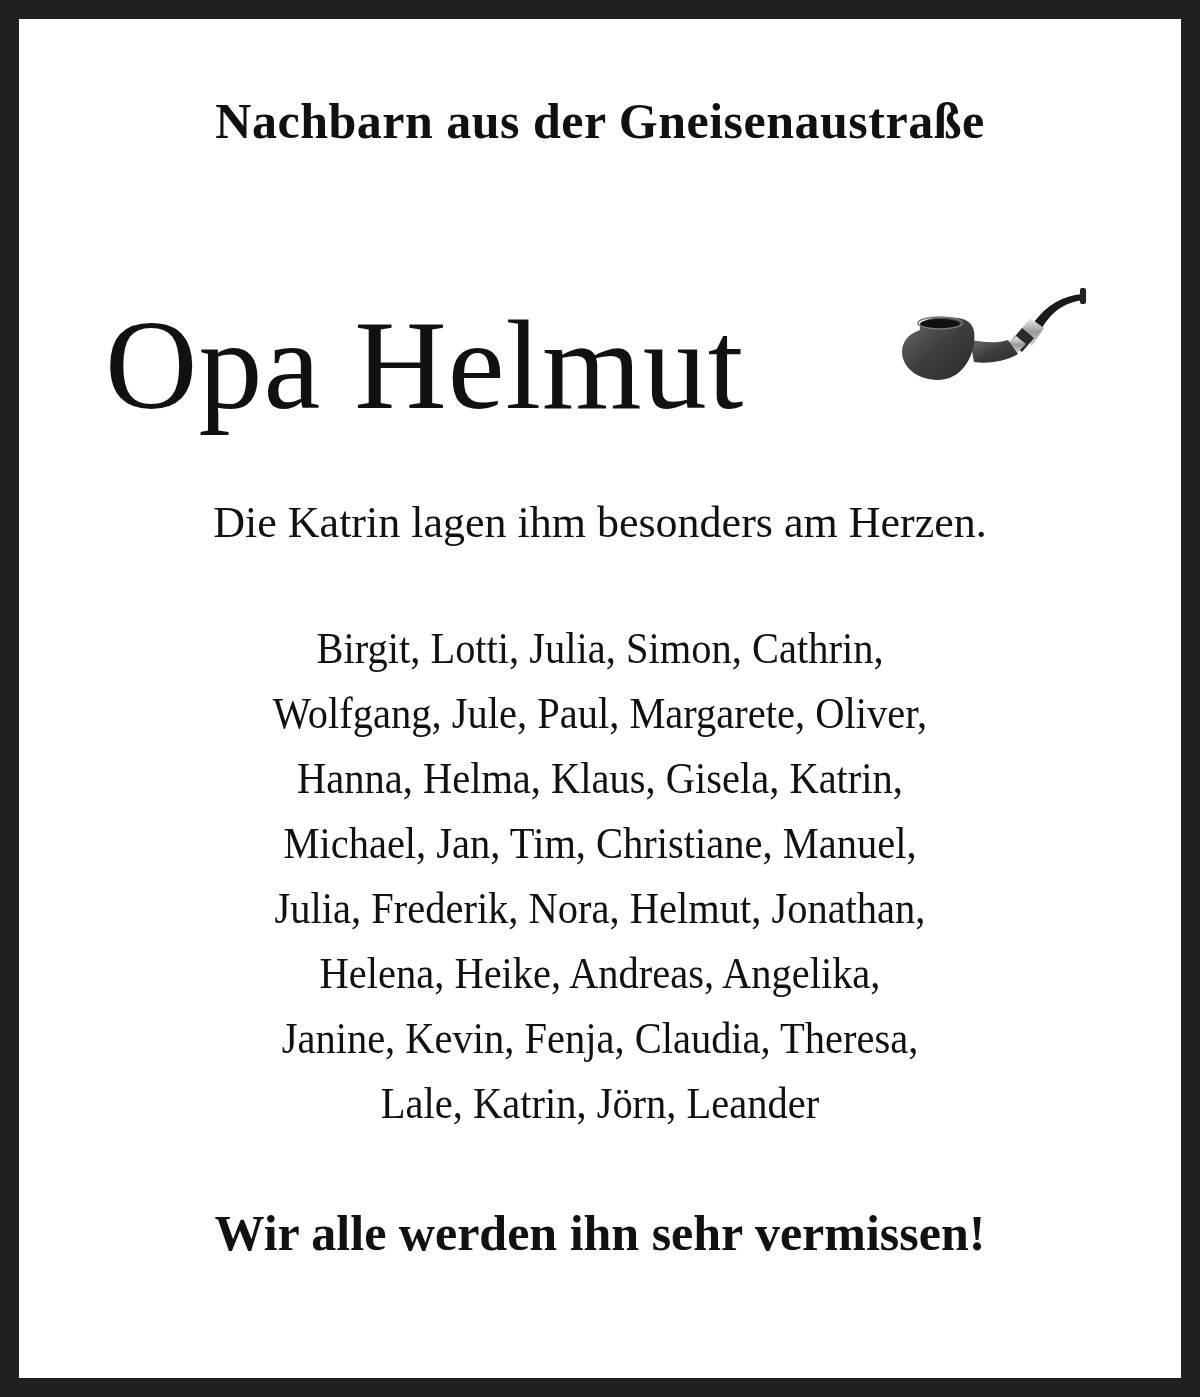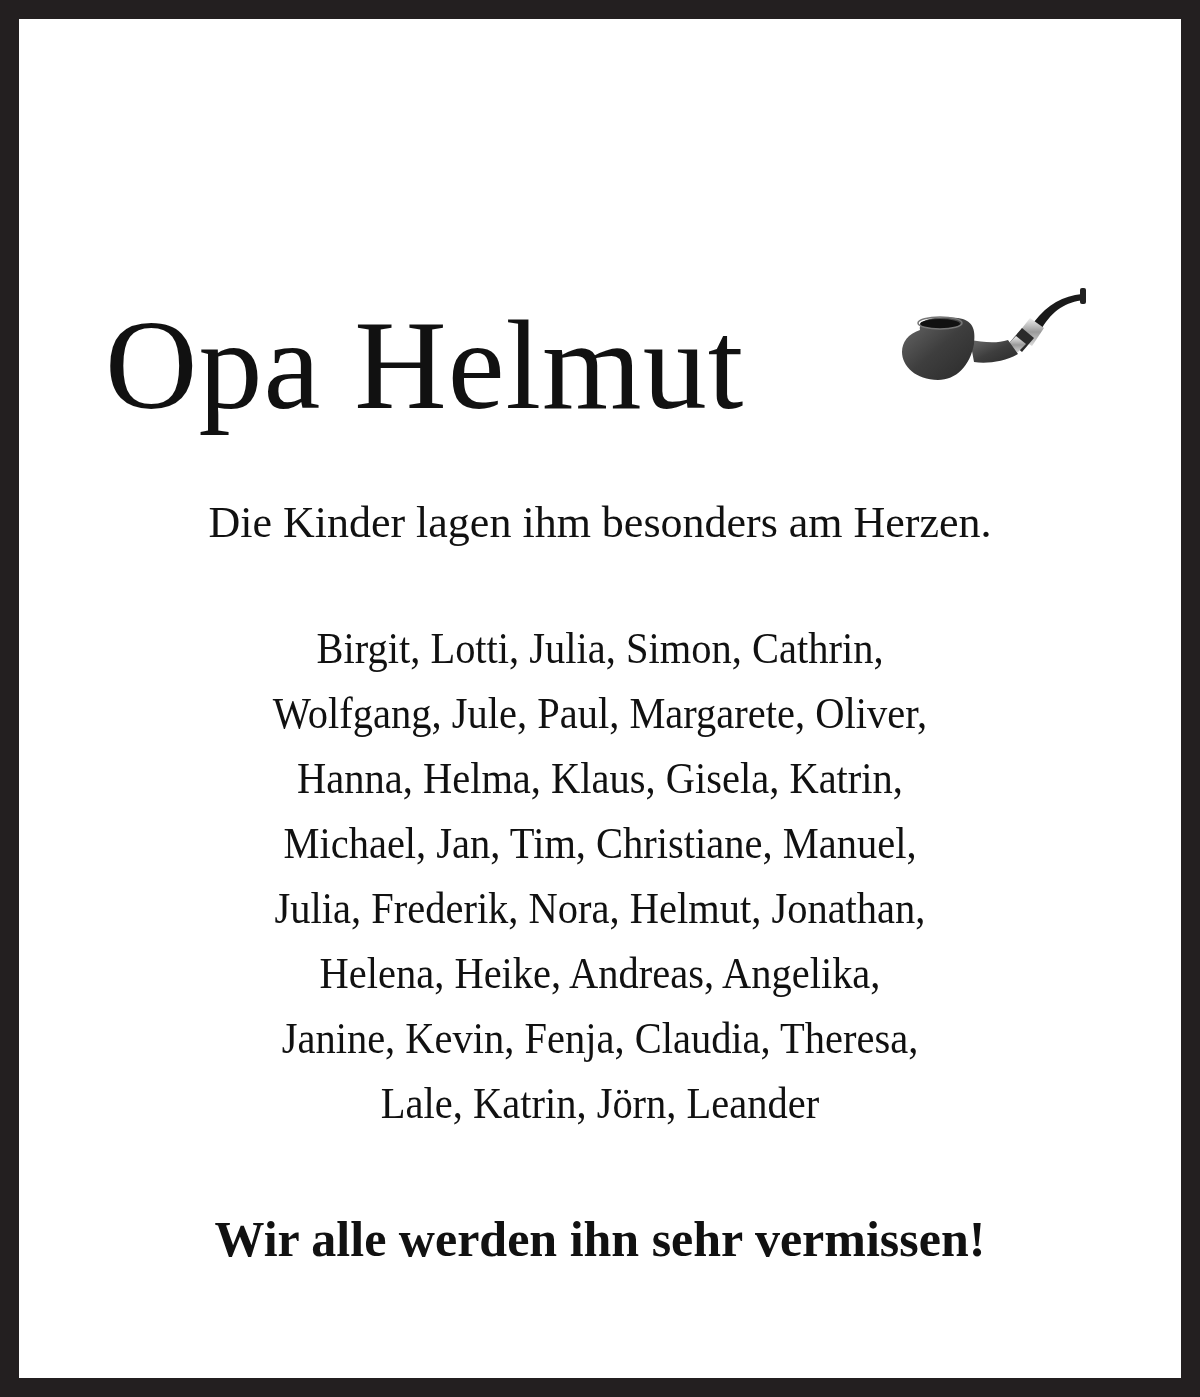--- a/index.html
+++ b/index.html
@@ -8,28 +8,29 @@
       position: absolute; left: 0; top: 0; width: 1200px; height: 1397px;
       box-sizing: border-box; border: 19px solid #231f20; background: #ffffff;
     }
     .txt { position: absolute; left: 0; width: 1200px; text-align: center; color: #111; font-family: "Liberation Serif", "DejaVu Serif", serif; white-space: nowrap; }
     .intro { top: 88px; font-size: 50px; line-height: 66px; font-weight: bold; letter-spacing: 0.5px; }
     .title { top: 290px; left: 105px; width: auto; text-align: right; font-size: 128px; line-height: 150px; font-weight: normal; letter-spacing: 1px; }
     .pipe { position: absolute; left: 898px; top: 278px; width: 192px; height: 110px; }
     .subtitle { top: 490px; font-size: 44px; line-height: 66px; }
     .names { top: 616px; font-size: 44px; line-height: 65px; transform: scaleX(0.92); transform-origin: 600px 0; }
     .names div { display: block; }
-    .closing { top: 1200px; font-size: 50px; line-height: 66px; font-weight: bold; margin-top: 6px; }
+    .closing { top: 1200px; font-size: 50px; line-height: 66px; font-weight: bold; }
   </style>
 </head>
 <body>
 
 <div class="frame"></div>
 
 <div class="txt intro">
+  <div>Nachbarn aus der Gneisenaustraße</div>
 </div>
 
 <div class="txt title">Opa Helmut</div>
 
 <svg class="pipe" viewBox="0 0 192 110" xmlns="http://www.w3.org/2000/svg">
   <defs>
     <linearGradient id="bowl" x1="0" y1="0" x2="1" y2="1">
       <stop offset="0" stop-color="#6a6a6a"></stop>
       <stop offset="0.5" stop-color="#3e3e3e"></stop>
       <stop offset="1" stop-color="#2a2a2a"></stop>
@@ -48,21 +49,21 @@
   <path d="M112 64 L124 50 L136 60 L124 74 Z" fill="#2a2a2a"></path>
   <path d="M108 68 L118 58 L128 66 L118 76 Z" fill="url(#metal)"></path>
 
   <path d="M72 62 C84 64 98 66 110 62 L120 76 C106 84 88 86 76 84 Z" fill="url(#bowl)"></path>
 
   <path d="M22 52 C20 40 40 38 60 40 C74 42 78 50 76 66 C72 88 58 102 40 102 C18 102 4 88 4 74 C4 64 10 56 22 52 Z" fill="url(#bowl)"></path>
   <ellipse cx="42" cy="46" rx="20" ry="5" fill="#111"></ellipse>
   <ellipse cx="42" cy="45" rx="22" ry="6" fill="none" stroke="#777" stroke-width="1.5"></ellipse>
 </svg>
 
-<div class="txt subtitle">Die Kinder lagen ihm besonders am Herzen.</div>
+<div class="txt subtitle">Die Katrin lagen ihm besonders am Herzen.</div>
 
 <div class="txt names">
   <div>Birgit, Lotti, Julia, Simon, Cathrin,</div>
   <div>Wolfgang, Jule, Paul, Margarete, Oliver,</div>
   <div>Hanna, Helma, Klaus, Gisela, Katrin,</div>
   <div>Michael, Jan, Tim, Christiane, Manuel,</div>
   <div>Julia, Frederik, Nora, Helmut, Jonathan,</div>
   <div>Helena, Heike, Andreas, Angelika,</div>
   <div>Janine, Kevin, Fenja, Claudia, Theresa,</div>
   <div>Lale, Katrin, Jörn, Leander</div>

